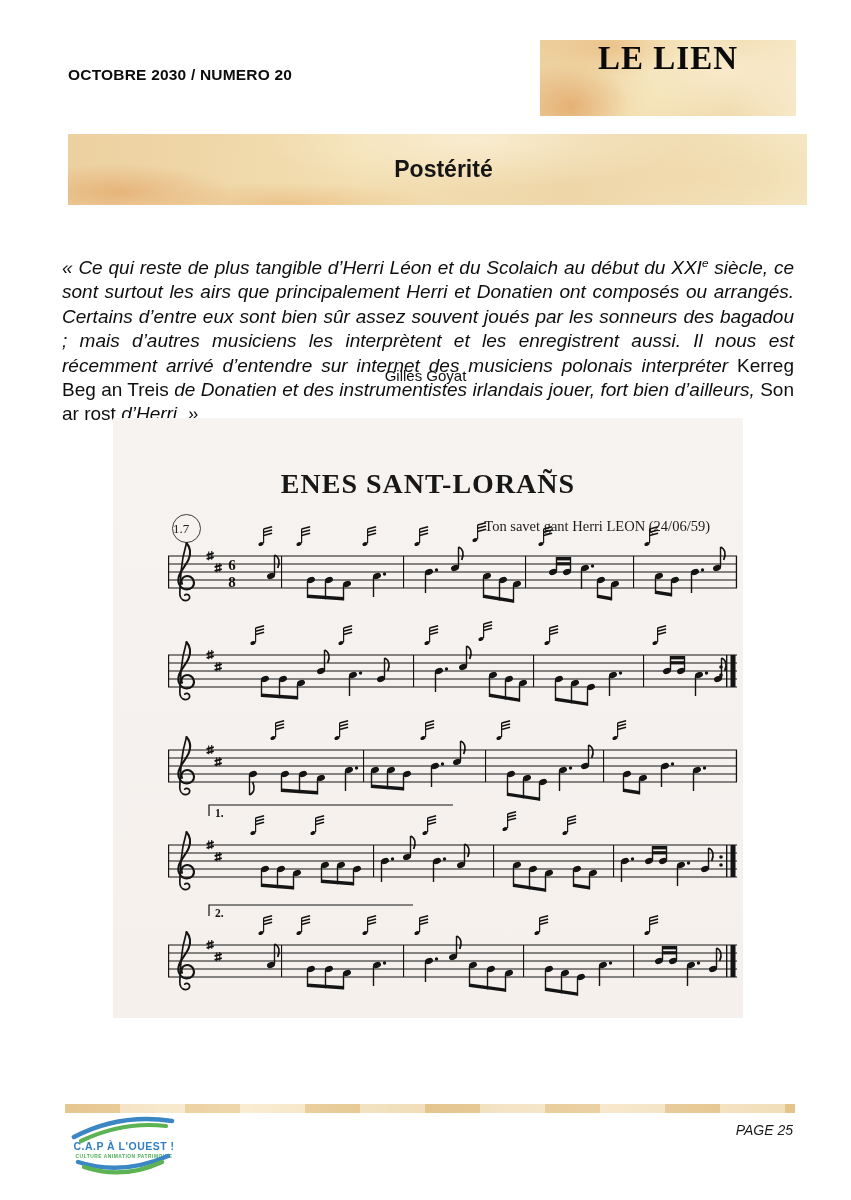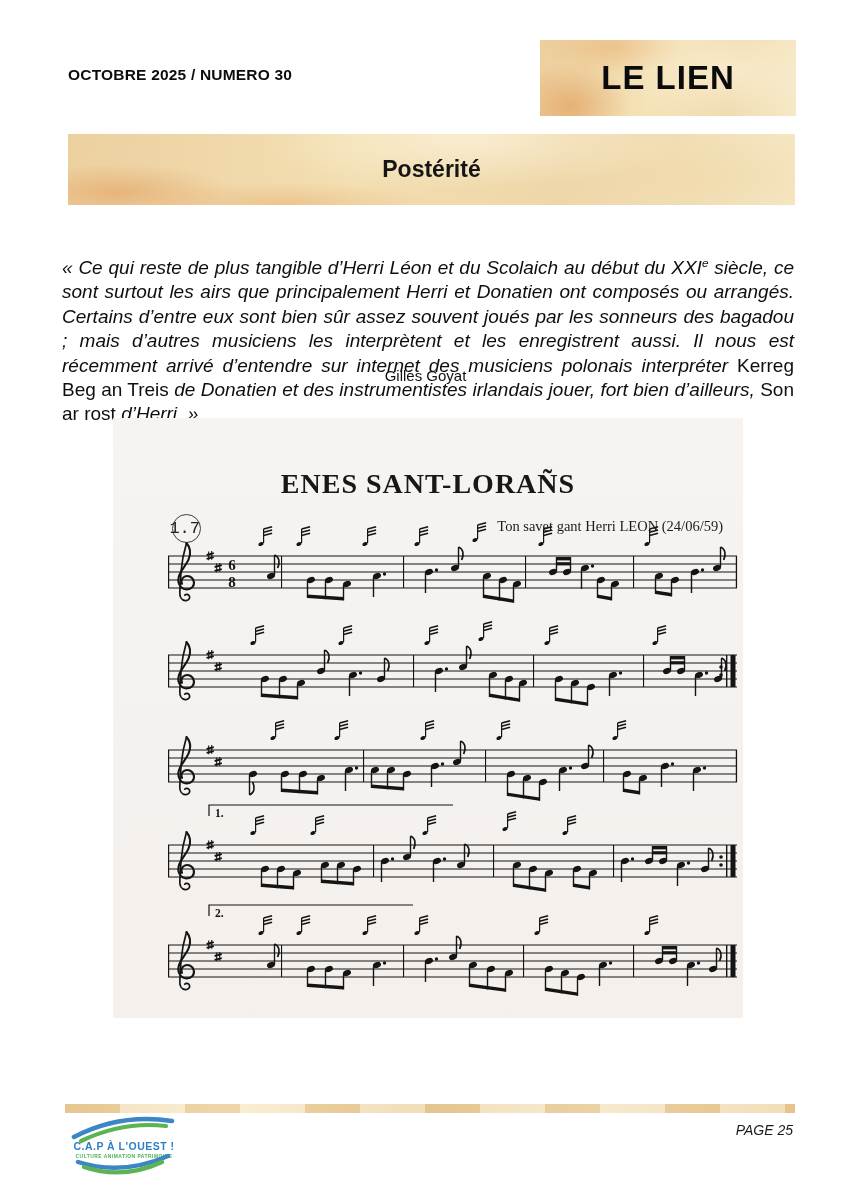--- a/index.html
+++ b/index.html
@@ -1,71 +1,71 @@
 <!DOCTYPE html>
 <html><head>
 <meta charset="utf-8">
 <style>
   html,body{margin:0;padding:0;}
   body{width:851px;height:1200px;background:#ffffff;font-family:"Liberation Sans",sans-serif;color:#111;}
   .page{position:relative;width:851px;height:1200px;overflow:hidden;background:#ffffff;}
 
   
   .issue{position:absolute;left:68px;top:66px;font-size:15.5px;font-weight:bold;letter-spacing:.2px;color:#0c0c0c;}
-  .masthead{position:absolute;left:540px;top:40px;width:256px;height:76px;display:flex;align-items:center;justify-content:center;
+  .masthead{position:absolute;left:540px;top:40px;width:256px;height:76px;display:flex;align-items:flex-start;justify-content:center;
     background:
       radial-gradient(90px 70px at 12% 88%, rgba(222,146,78,.55), rgba(222,146,78,0) 65%),
       radial-gradient(120px 50px at 28% 8%, rgba(228,160,92,.40), rgba(228,160,92,0) 60%),
       radial-gradient(170px 90px at 74% 40%, rgba(251,240,214,.75), rgba(251,240,214,0) 70%),
-      linear-gradient(100deg,#eccf9d,#f4e2b6 45%,#eed6a6 75%,#f6e8c6);}
+      linear-gradient(100deg,#eccf9d,#f4e2b6 45%,#eed6a6 75%,#f6e8c6); font-family: Liberation Serif, serif;}
   .masthead-text{font-size:33px;font-weight:bold;letter-spacing:1px;color:#0b0b0b;}
 
   
   .banner{position:absolute;left:68px;top:134px;width:727px;height:71px;display:flex;align-items:center;justify-content:center;
     background:
       radial-gradient(180px 46px at 7% 82%, rgba(224,150,82,.50), rgba(224,150,82,0) 62%),
       radial-gradient(250px 36px at 30% 98%, rgba(226,156,86,.35), rgba(226,156,86,0) 60%),
       radial-gradient(300px 70px at 55% 8%, rgba(251,241,216,.8), rgba(251,241,216,0) 70%),
       radial-gradient(220px 60px at 86% 60%, rgba(240,216,168,.6), rgba(240,216,168,0) 70%),
-      linear-gradient(95deg,#ecd0a0,#f3dfb2 40%,#eed6a8 68%,#f5e6c2);}
+      linear-gradient(95deg,#ecd0a0,#f3dfb2 40%,#eed6a8 68%,#f5e6c2); padding-left: 12px;}
   .banner-text{font-size:23px;font-weight:bold;color:#151515;}
 
   
   .quote{position:absolute;left:62px;top:237px;width:732px;font-size:19px;line-height:24.4px;font-style:italic;text-align:justify;color:#0e0e0e;}
   .quote .roman{font-style:normal;}
   .quote sup{font-size:.62em;line-height:0;}
   .byline{position:absolute;left:0;top:367px;width:851px;text-align:center;font-size:15px;color:#0e0e0e;}
 
   
   .scan{position:absolute;left:113px;top:418px;width:630px;height:600px;
     background:linear-gradient(180deg,#f6f3f1,#f5f1ee 55%,#f5f0ec);}
   .score-title{position:absolute;left:0;top:50px;width:100%;text-align:center;
     font-family:"Liberation Serif",serif;font-weight:bold;font-size:28px;letter-spacing:1px;color:#171717;}
-  .score-attrib{position:absolute;right:20px;top:100px;font-family:"Liberation Serif",serif;font-size:14.5px;color:#1c1c1c;}
+  .score-attrib{position:absolute;right:33px;top:100px;font-family:"Liberation Serif",serif;font-size:14.5px;color:#1c1c1c;}
   .tempo-circle{position:absolute;left:59px;top:96px;width:27px;height:27px;border:1.4px solid #3d3d3d;border-radius:50%;
-    display:flex;align-items:center;justify-content:flex-end;font-family:Liberation Mono, monospace;font-size:17px;color:#222;}
+    display:flex;align-items:center;justify-content:flex-start;font-family:Liberation Serif, serif;font-size:13px;color:#222;}
   .scan svg{position:absolute;left:0;top:0;}
 
   
   .caption{position:absolute;left:0;top:1032px;width:851px;text-align:center;font-style:italic;font-size:16px;color:#121212;}
 
   
   .footer-bar{position:absolute;left:65px;top:1104px;width:730px;height:9px;
     background:
       repeating-linear-gradient(90deg, rgba(205,155,85,.22) 0 55px, rgba(255,255,255,.30) 55px 120px),
       linear-gradient(90deg,#edd2a0,#f7e7c2 22%,#ebd09c 48%,#f3e0ba 72%,#eccf9a);}
   .logo{position:absolute;left:66px;top:1112px;}
   .page-num{position:absolute;right:58px;top:1122px;font-size:14px;color:#1a1a1a;font-style:italic;}
 </style>
 </head>
 <body>
 
 <div class="page">
 
-  <div class="issue">OCTOBRE 2025 / NUMERO 30</div>
+  <div class="issue">OCTOBRE 2030 / NUMERO 20</div>
 
   <div class="masthead">
     <span class="masthead-text">LE LIEN</span>
   </div>
 
   <div class="banner">
     <span class="banner-text">Postérité</span>
   </div>
 
   <p class="quote"><span>« Ce qui reste de plus tangible d’Herri Léon et du Scolaich au début du XXI</span><sup>e</sup><span> siècle, ce sont surtout les airs que principalement Herri et Donatien ont composés ou arrangés. Certains d’entre eux sont bien sûr assez souvent joués par les sonneurs des bagadou ; mais d’autres musiciens les interprètent et les enregistrent aussi. Il nous est récemment arrivé d’entendre sur internet des musiciens polonais interpréter </span><span class="roman">Kerreg Beg an Treis </span><span>de Donatien et des instrumentistes irlandais jouer, fort bien d’ailleurs, </span><span class="roman">Son ar rost </span><span>d’Herri. »</span></p>

